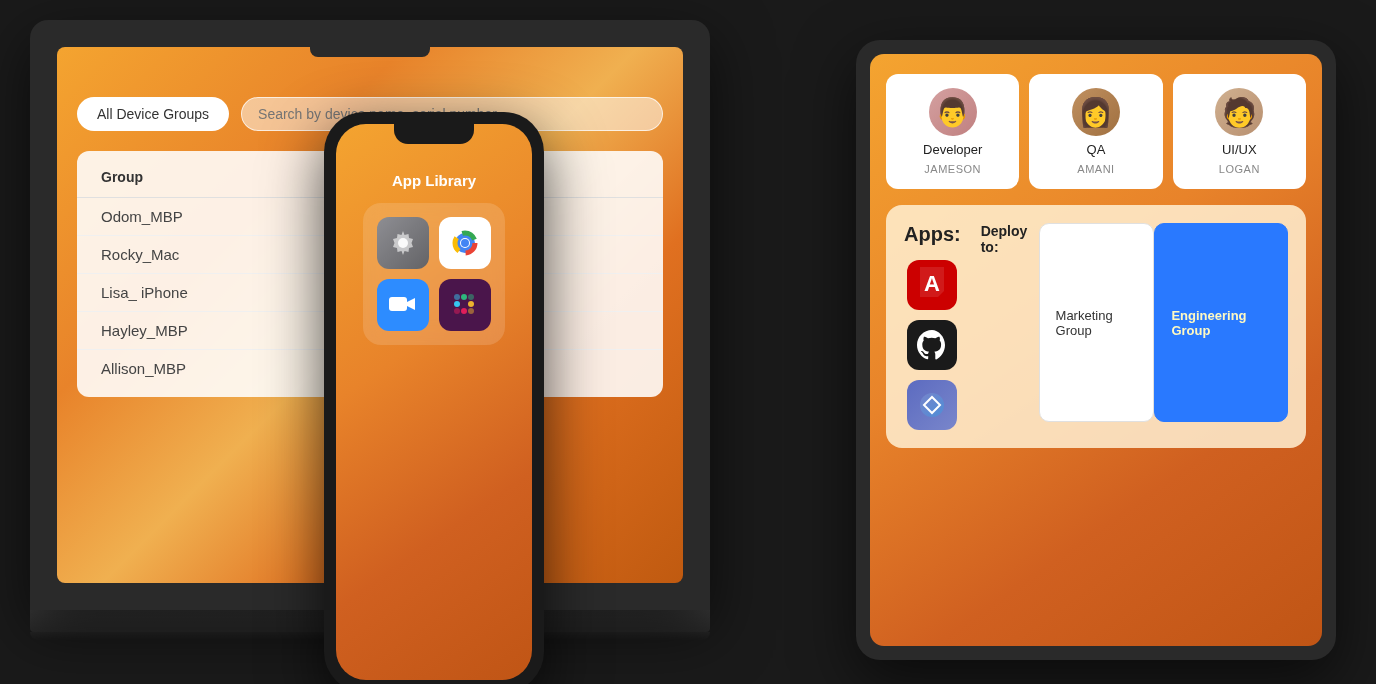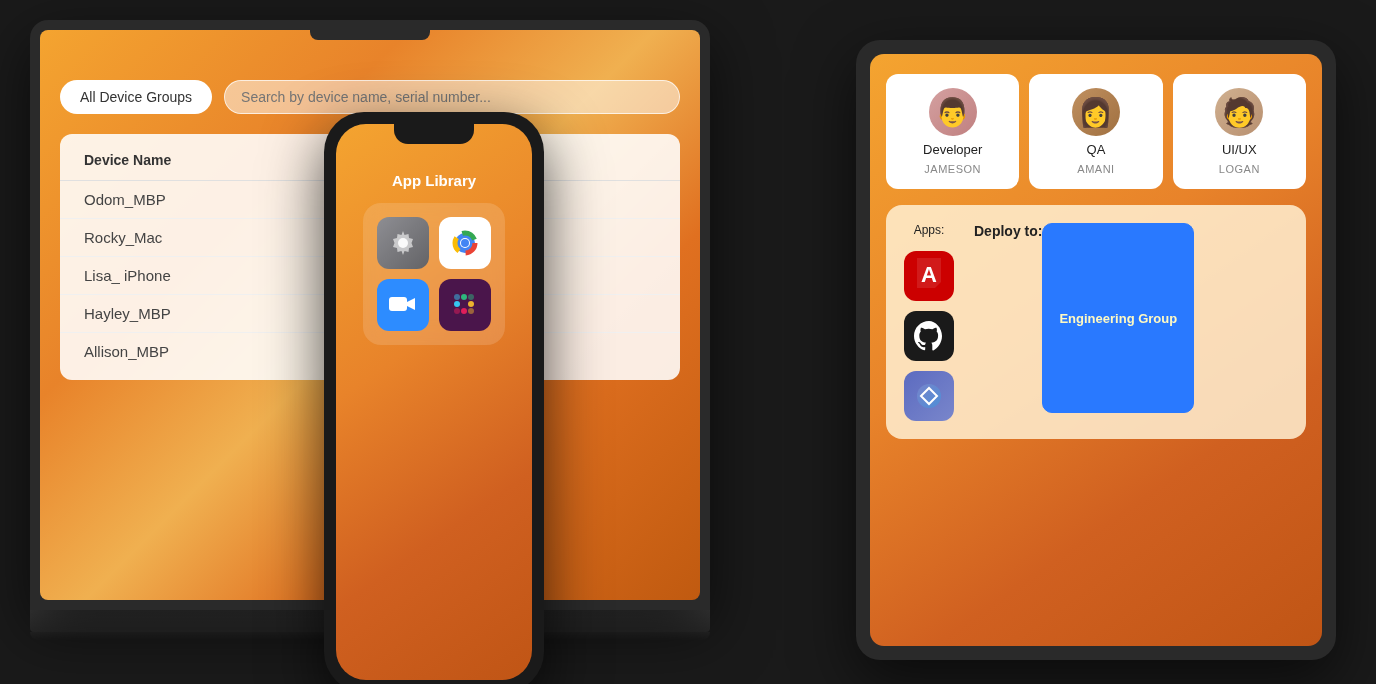--- a/index.html
+++ b/index.html
@@ -31,21 +31,21 @@
       width: 680px;
       height: 640px;
       z-index: 1;
     }
     .macbook-body {
       position: relative;
       width: 680px;
       height: 590px;
       background: #2a2a2a;
       border-radius: 18px 18px 0 0;
-      padding: 10px;
+      padding: 27px;
       box-shadow: 0 20px 60px rgba(0,0,0,0.6);
     }
     .macbook-screen {
       width: 100%;
       height: 100%;
       border-radius: 8px;
       overflow: hidden;
       position: relative;
       background: linear-gradient(135deg, #f4a430 0%, #e8832a 30%, #f0b050 50%, #e07020 70%, #c05a10 100%);
     }
@@ -299,22 +299,22 @@
       display: flex;
       gap: 20px;
     }
     .apps-column {
       display: flex;
       flex-direction: column;
       gap: 10px;
       align-items: center;
     }
     .apps-label {
-      font-size: 12px;
-      font-weight: 400;
+      font-size: 20px;
+      font-weight: 700;
       color: #222;
       margin-bottom: 4px;
     }
     .app-deploy-icon {
       width: 50px;
       height: 50px;
       border-radius: 12px;
       display: flex;
       align-items: center;
       justify-content: center;
@@ -361,21 +361,20 @@
     <div class="macbook-body">
       <div class="macbook-screen">
         <div class="macbook-notch"></div>
         <div class="laptop-content">
           <div class="laptop-toolbar">
             <button class="btn-device-groups">All Device Groups</button>
             <input class="input-search" type="text" placeholder="Search by device name, serial number..." style="">
           </div>
           <div class="laptop-table">
             <div class="table-header">
-              <span>Device Name</span>
               <span>Group</span>
               <span>M</span>
             </div>
             <div class="table-row">
               <span>Odom_MBP</span>
               <span>Design</span>
               <span>M</span>
             </div>
             <div class="table-row">
               <span>Rocky_Mac</span>
@@ -507,20 +506,21 @@
                       <stop offset="0%" stop-color="#7986cb"></stop>
                       <stop offset="100%" stop-color="#4a90d9"></stop>
                     </linearGradient>
                   </defs>
                   <path d="M7 15 L15 7 L23 15 L15 23 Z" fill="none" stroke="white" stroke-width="2"></path>
                 </svg>
               </div>
             </div>
             <div class="deploy-column">
               <div class="deploy-label">Deploy to:</div>
+              <button class="group-btn">Marketing Group</button>
               <button class="group-btn active">Engineering Group</button>
             </div>
           </div>
 
         </div>
       </div>
     </div>
   </div>
 
 </div>

